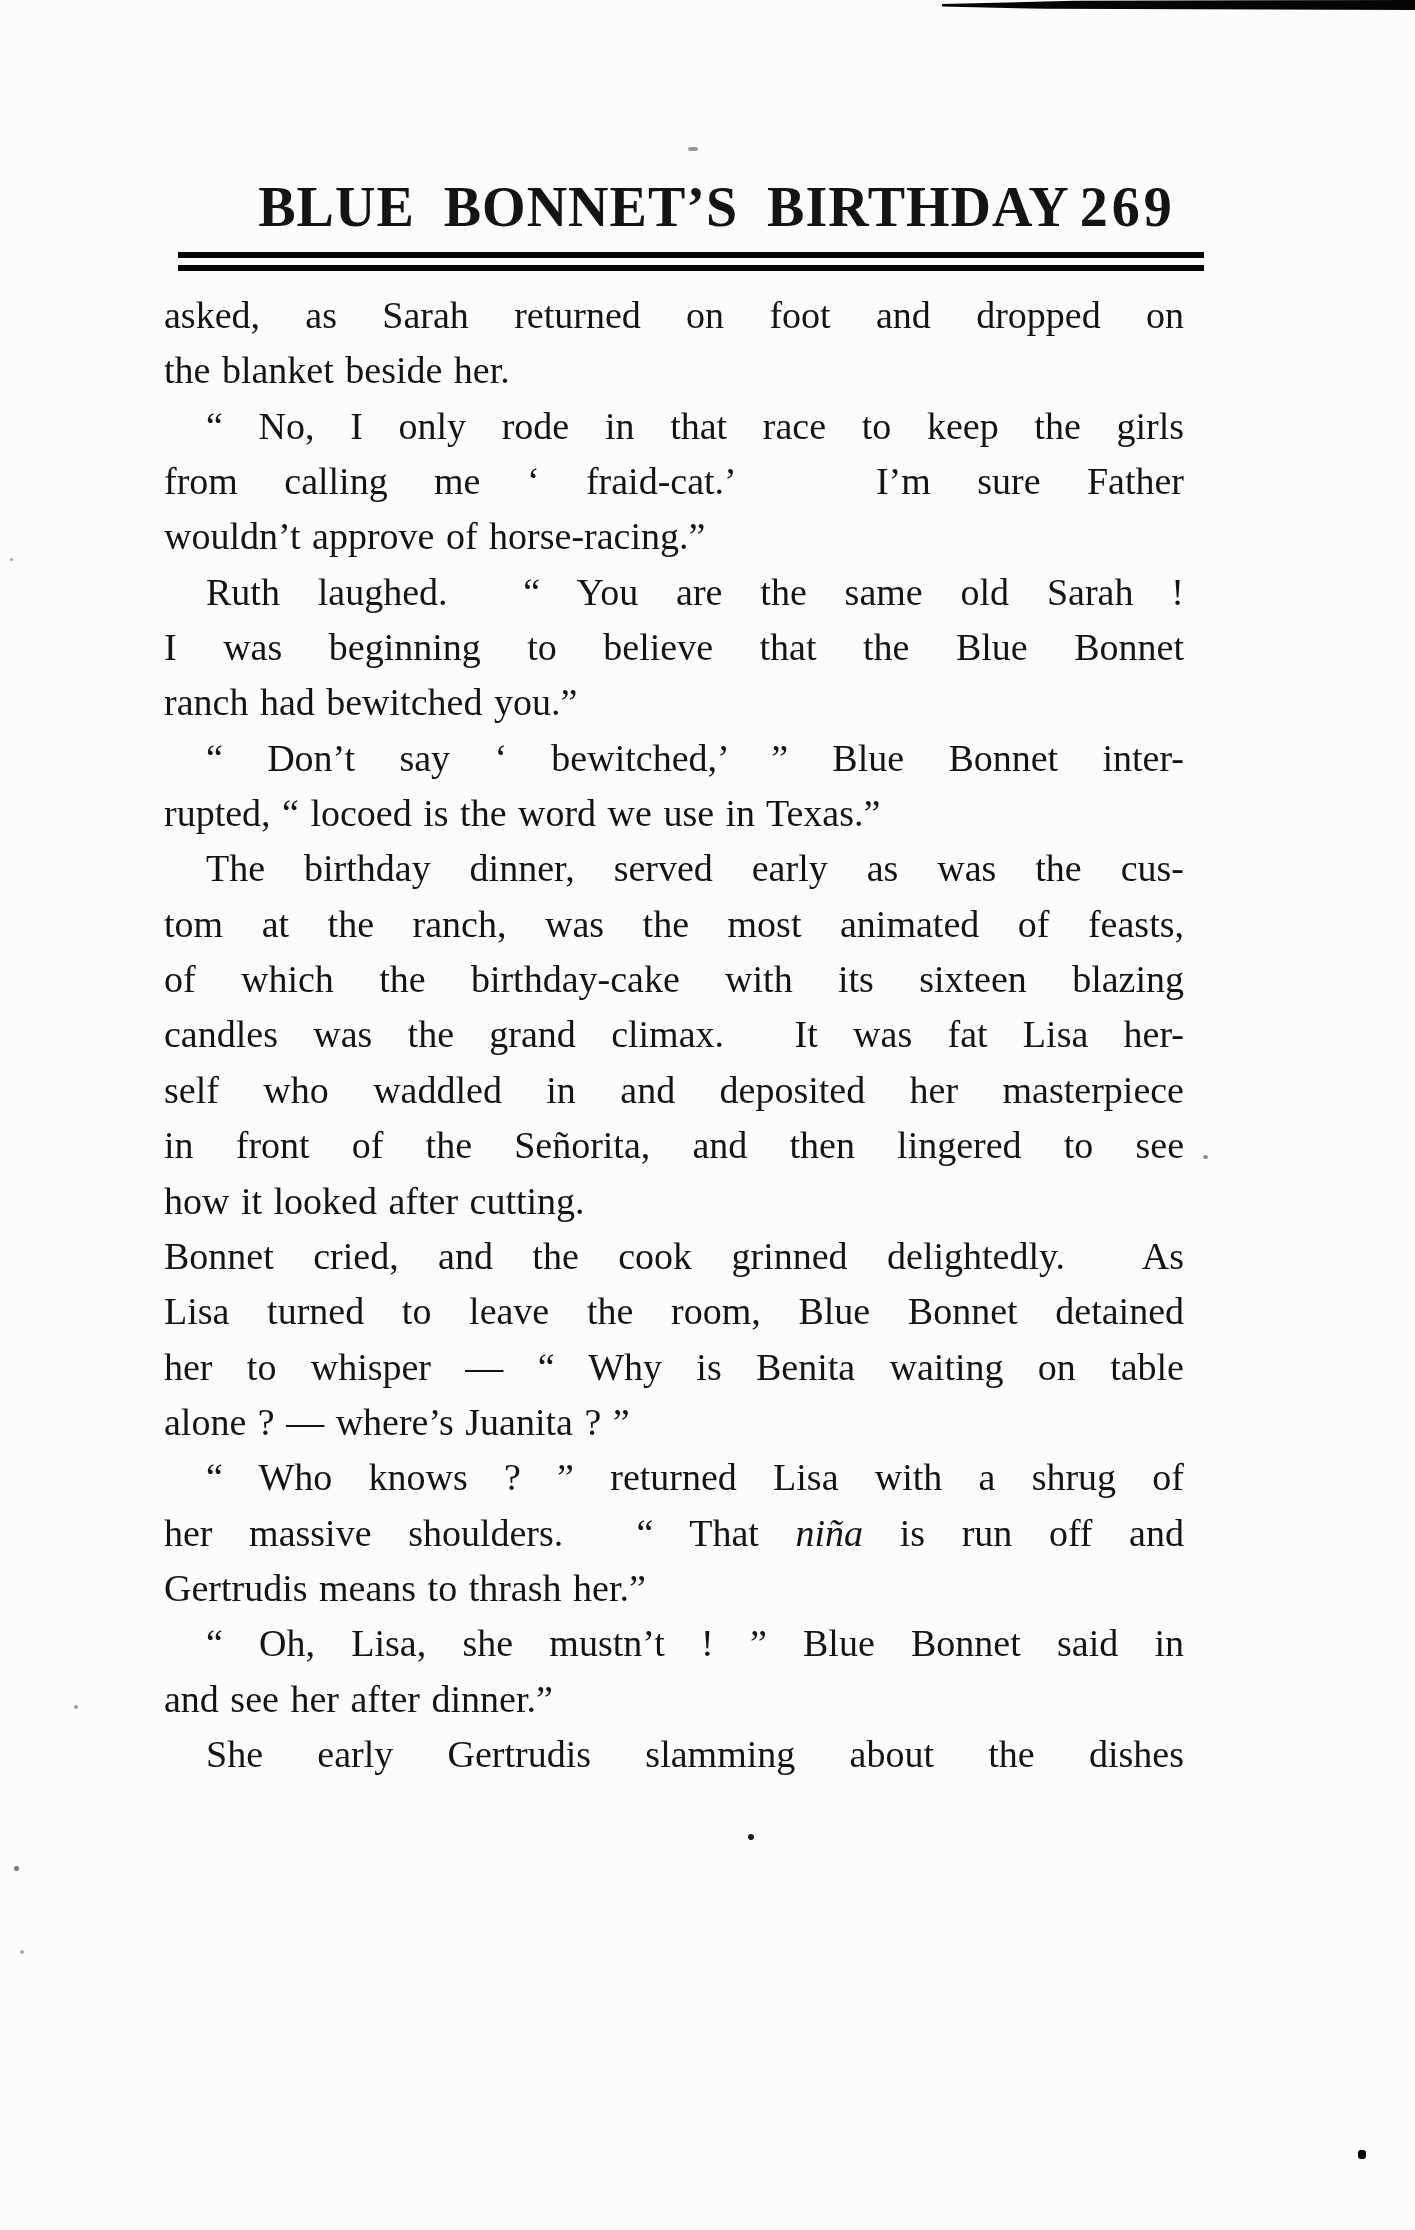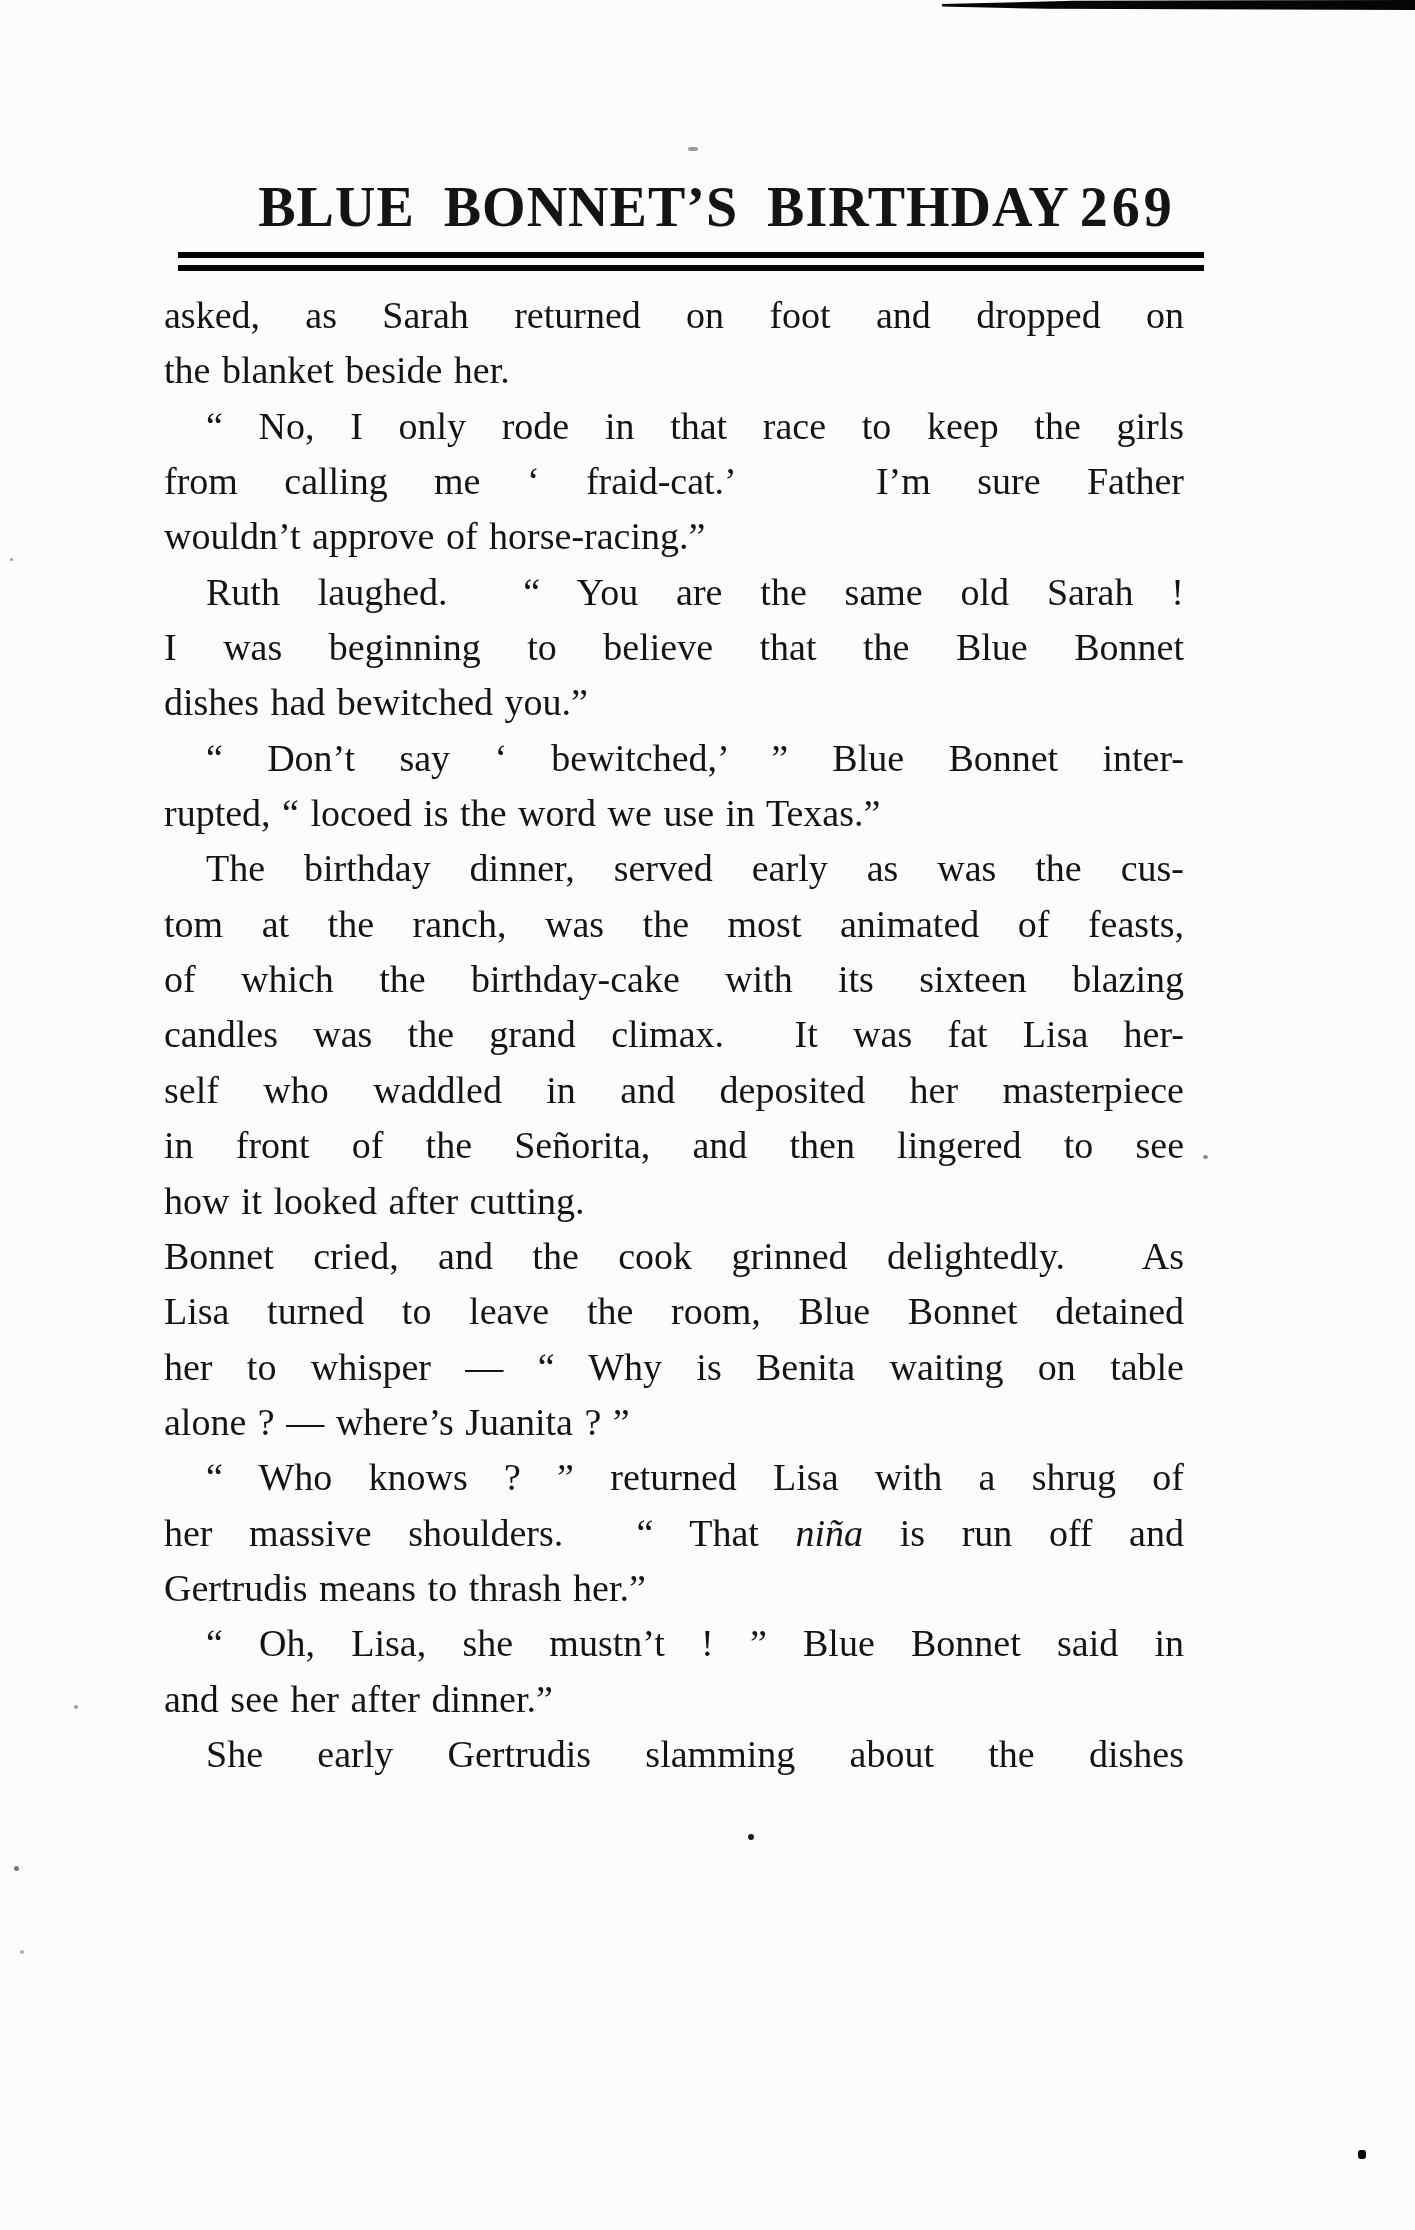--- a/index.html
+++ b/index.html
@@ -85,21 +85,21 @@
   <div class="rule"></div>
 
   <div class="textblock">
       <div class="line"><span>asked, as Sarah returned on foot and dropped on</span></div>
       <div class="line ragged"><span>the blanket beside her.</span></div>
       <div class="line indent"><span>“ No, I only rode in that race to keep the girls</span></div>
       <div class="line"><span>from calling me ‘ fraid-cat.’&nbsp;&nbsp; I’m sure Father</span></div>
       <div class="line ragged"><span>wouldn’t approve of horse-racing.”</span></div>
       <div class="line indent"><span>Ruth laughed.&nbsp; “ You are the same old Sarah !</span></div>
       <div class="line"><span>I was beginning to believe that the Blue Bonnet</span></div>
-      <div class="line ragged"><span>dishes had bewitched you.”</span></div>
+      <div class="line ragged"><span>ranch had bewitched you.”</span></div>
       <div class="line indent"><span>“ Don’t say ‘ bewitched,’ ” Blue Bonnet inter-</span></div>
       <div class="line ragged"><span>rupted, “ locoed is the word we use in Texas.”</span></div>
       <div class="line indent"><span>The birthday dinner, served early as was the cus-</span></div>
       <div class="line"><span>tom at the ranch, was the most animated of feasts,</span></div>
       <div class="line"><span>of which the birthday-cake with its sixteen blazing</span></div>
       <div class="line"><span>candles was the grand climax.&nbsp; It was fat Lisa her-</span></div>
       <div class="line"><span>self who waddled in and deposited her masterpiece</span></div>
       <div class="line"><span>in front of the Señorita, and then lingered to see</span></div>
       <div class="line ragged"><span>how it looked after cutting.</span></div>
       <div class="line"><span>Bonnet cried, and the cook grinned delightedly.&nbsp; As</span></div>

